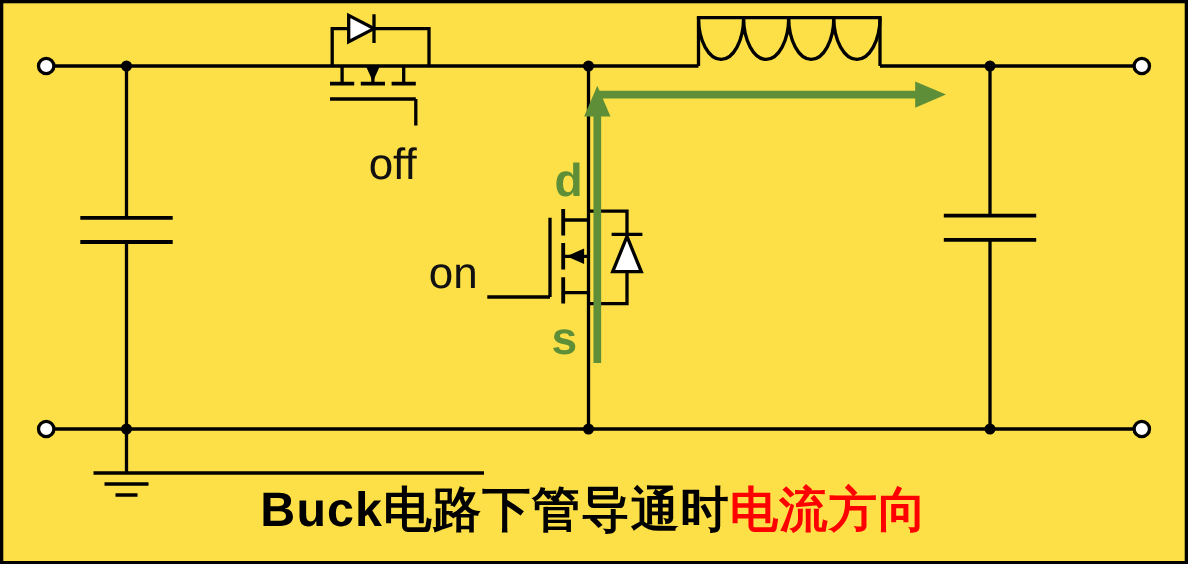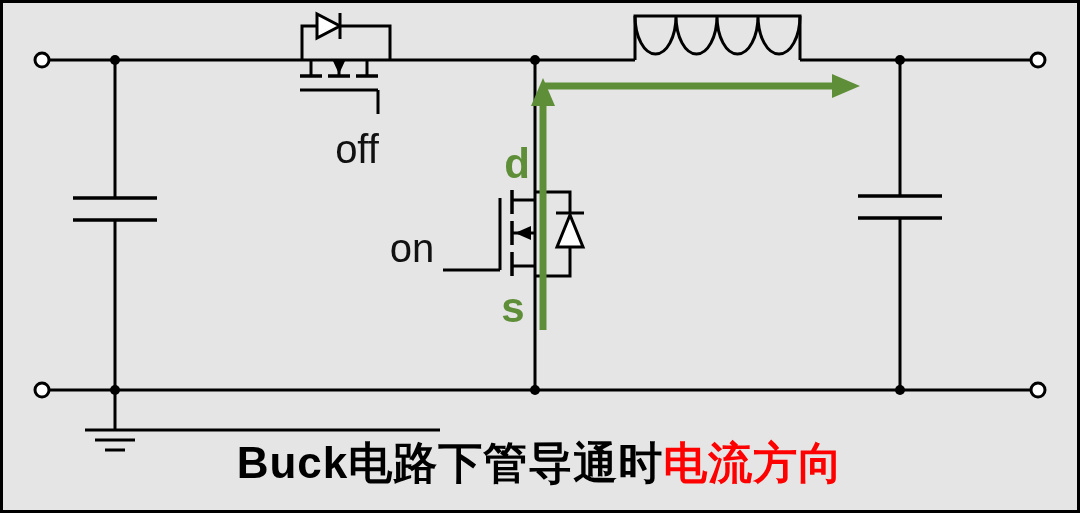--- a/index.html
+++ b/index.html
@@ -1,20 +1,20 @@
 <!DOCTYPE html>
 <html><head>
 <meta charset="utf-8">
 <style>
   html, body { margin: 0; padding: 0; background: #ffffff; }
   .canvas {
     position: relative;
     width: 1080px;
     height: 513px;
-    background: #e5e5e5;
+    background: #fde047;
     font-family: "Liberation Sans", sans-serif;
     overflow: hidden;
   }
   .canvas svg { position: absolute; left: 0; top: 0; }
   .w    { stroke: #000000; stroke-width: 3; fill: none; }
   .wthk { stroke: #000000; stroke-width: 3.5; fill: none; }
   .comp { stroke: #000000; stroke-width: 3; fill: #ffffff; }
   .ga   { stroke: #5e8f38; stroke-width: 7; fill: none; }
   .t-state { font-family: "Liberation Sans", sans-serif; font-size: 40px; font-weight: 400; fill: #111111; }
   .t-pin   { font-family: "Liberation Sans", sans-serif; font-size: 42px; font-weight: 700; fill: #5e8f38; }

